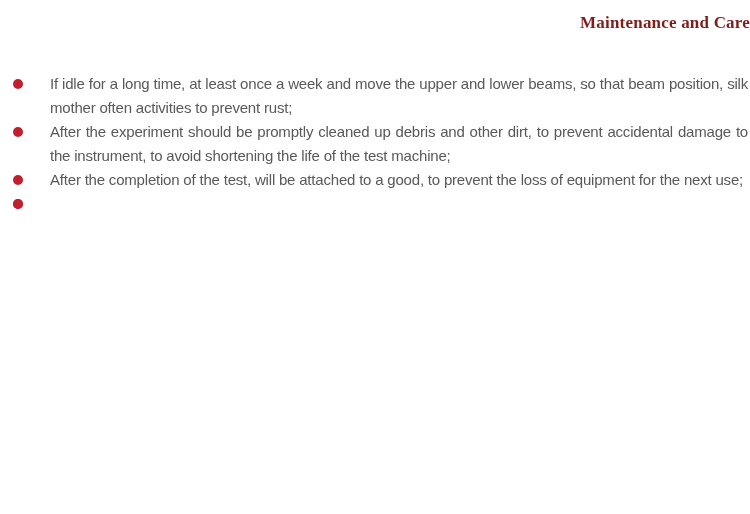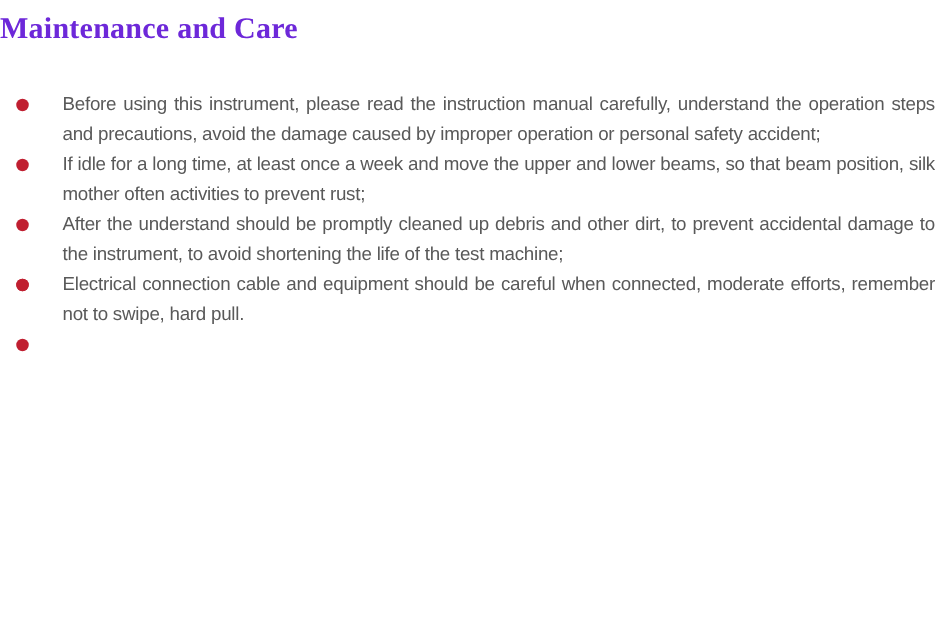--- a/index.html
+++ b/index.html
@@ -12,24 +12,24 @@
   }
   .page {
     width: 750px;
     height: 514px;
     background: #ffffff;
     padding-top: 9px;
   }
   .page-title {
     font-family: "Liberation Serif", "DejaVu Serif", serif;
     font-weight: bold;
-    font-size: 24px;
+    font-size: 17px;
     line-height: 28px;
-    color: #6d28d9;
-    text-align: left;
+    color: #7f1d1d;
+    text-align: right;
     letter-spacing: 0.2px;
   }
   .maintenance-list {
     list-style: none;
     margin-top: 35px;
     padding-left: 13px;
     width: 737px;
   }
   .list-item {
     position: relative;
@@ -53,34 +53,30 @@
 </style>
 </head>
 <body>
 
 <div class="page">
   <h1 class="page-title">Maintenance and Care</h1>
 
   <ul class="maintenance-list">
     <li class="list-item">
       <span class="bullet-icon"></span>
-      <span>Before using this instrument, please read the instruction manual carefully, understand the operation steps and precautions, avoid the damage caused by improper operation or personal safety accident;</span>
-    </li>
-    <li class="list-item">
-      <span class="bullet-icon"></span>
       <span>If idle for a long time, at least once a week and move the upper and lower beams, so that beam position, silk mother often activities to prevent rust;</span>
     </li>
     <li class="list-item">
       <span class="bullet-icon"></span>
-      <span>After the understand should be promptly cleaned up debris and other dirt, to prevent accidental damage to the instrument, to avoid shortening the life of the test machine;</span>
+      <span>After the experiment should be promptly cleaned up debris and other dirt, to prevent accidental damage to the instrument, to avoid shortening the life of the test machine;</span>
     </li>
     <li class="list-item">
       <span class="bullet-icon"></span>
+      <span>After the completion of the test, will be attached to a good, to prevent the loss of equipment for the next use;</span>
     </li>
     <li class="list-item">
       <span class="bullet-icon"></span>
-      <span>Electrical connection cable and equipment should be careful when connected, moderate efforts, remember not to swipe, hard pull.</span>
     </li>
     <li class="list-item">
       <span class="bullet-icon"></span>
     </li>
   </ul>
 </div>
 
 </body></html>

